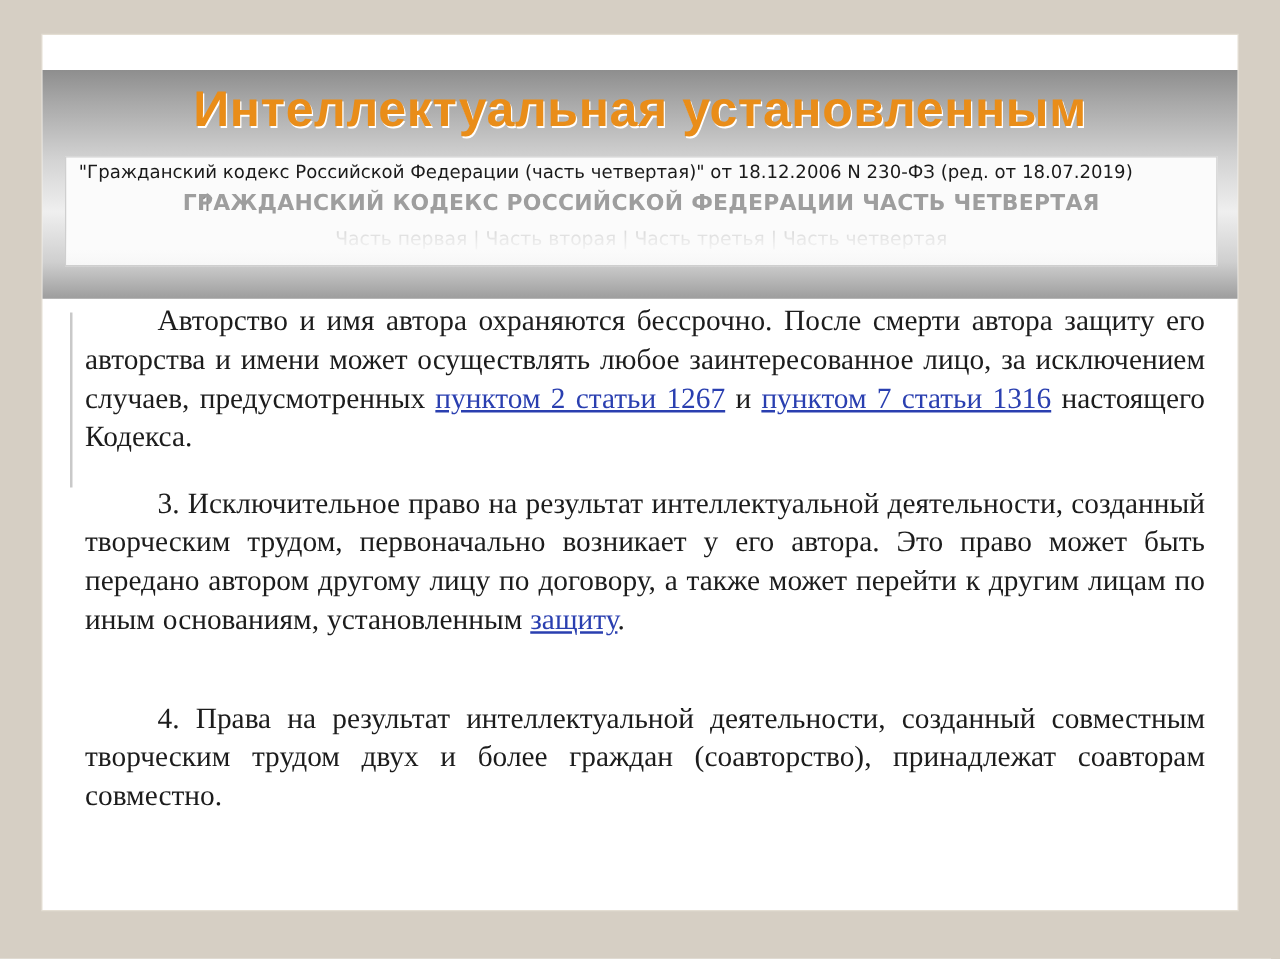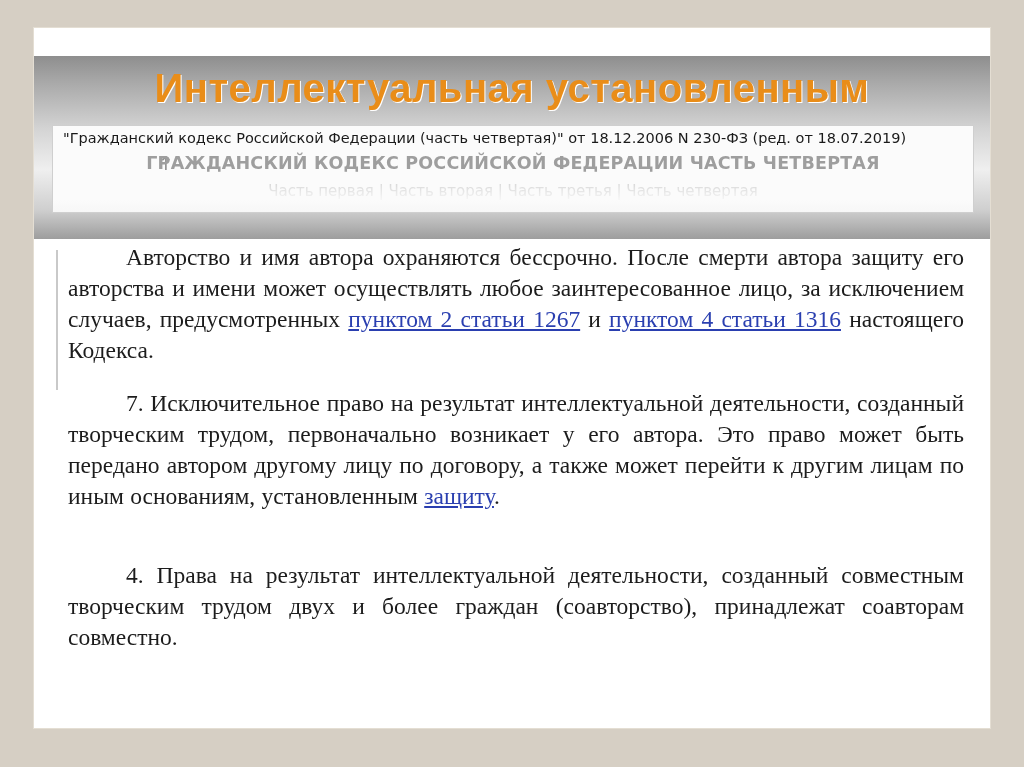--- a/index.html
+++ b/index.html
@@ -164,18 +164,18 @@
     <div class="doc-line1">"Гражданский кодекс Российской Федерации (часть четвертая)" от 18.12.2006 N 230-ФЗ (ред. от 18.07.2019)</div>
     <div class="doc-arrow">↑</div>
     <div class="doc-line2">ГРАЖДАНСКИЙ КОДЕКС РОССИЙСКОЙ ФЕДЕРАЦИИ ЧАСТЬ ЧЕТВЕРТАЯ</div>
     <div class="doc-line3">Часть первая | Часть вторая | Часть третья | Часть четвертая</div>
     <div class="doc-fade"></div>
   </div>
 
   <div class="left-rule"></div>
 
   <div class="body-area">
-    <p class="para"><span>Авторство и имя автора охраняются бессрочно. После смерти автора защиту его авторства и имени может осуществлять любое заинтересованное лицо, за исключением случаев, предусмотренных </span><span class="lnk">пунктом 2 статьи 1267</span><span> и </span><span class="lnk">пунктом 4 статьи 1316</span><span> настоящего Кодекса.</span></p>
-    <p class="para"><span>7. Исключительное право на результат интеллектуальной деятельности, созданный творческим трудом, первоначально возникает у его автора. Это право может быть передано автором другому лицу по договору, а также может перейти к другим лицам по иным основаниям, установленным </span><span class="lnk">защиту</span><span>.</span></p>
+    <p class="para"><span>Авторство и имя автора охраняются бессрочно. После смерти автора защиту его авторства и имени может осуществлять любое заинтересованное лицо, за исключением случаев, предусмотренных </span><span class="lnk">пунктом 2 статьи 1267</span><span> и </span><span class="lnk">пунктом 7 статьи 1316</span><span> настоящего Кодекса.</span></p>
+    <p class="para"><span>3. Исключительное право на результат интеллектуальной деятельности, созданный творческим трудом, первоначально возникает у его автора. Это право может быть передано автором другому лицу по договору, а также может перейти к другим лицам по иным основаниям, установленным </span><span class="lnk">защиту</span><span>.</span></p>
     <p class="para"><span>4. Права на результат интеллектуальной деятельности, созданный совместным творческим трудом двух и более граждан (соавторство), принадлежат соавторам совместно.</span></p>
   </div>
 
 </div>
 
 </body></html>

